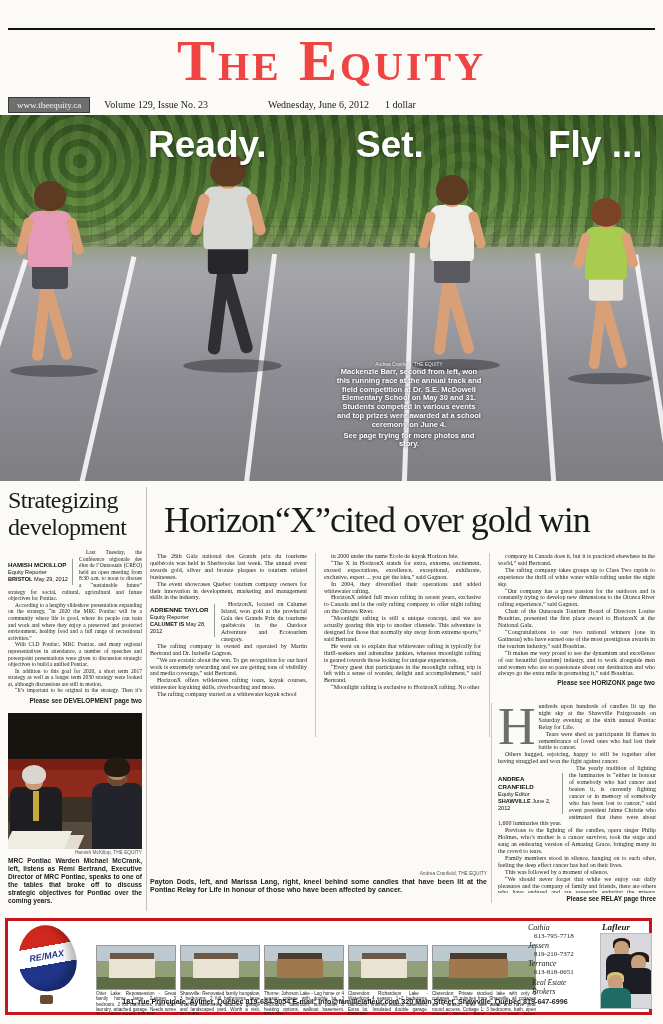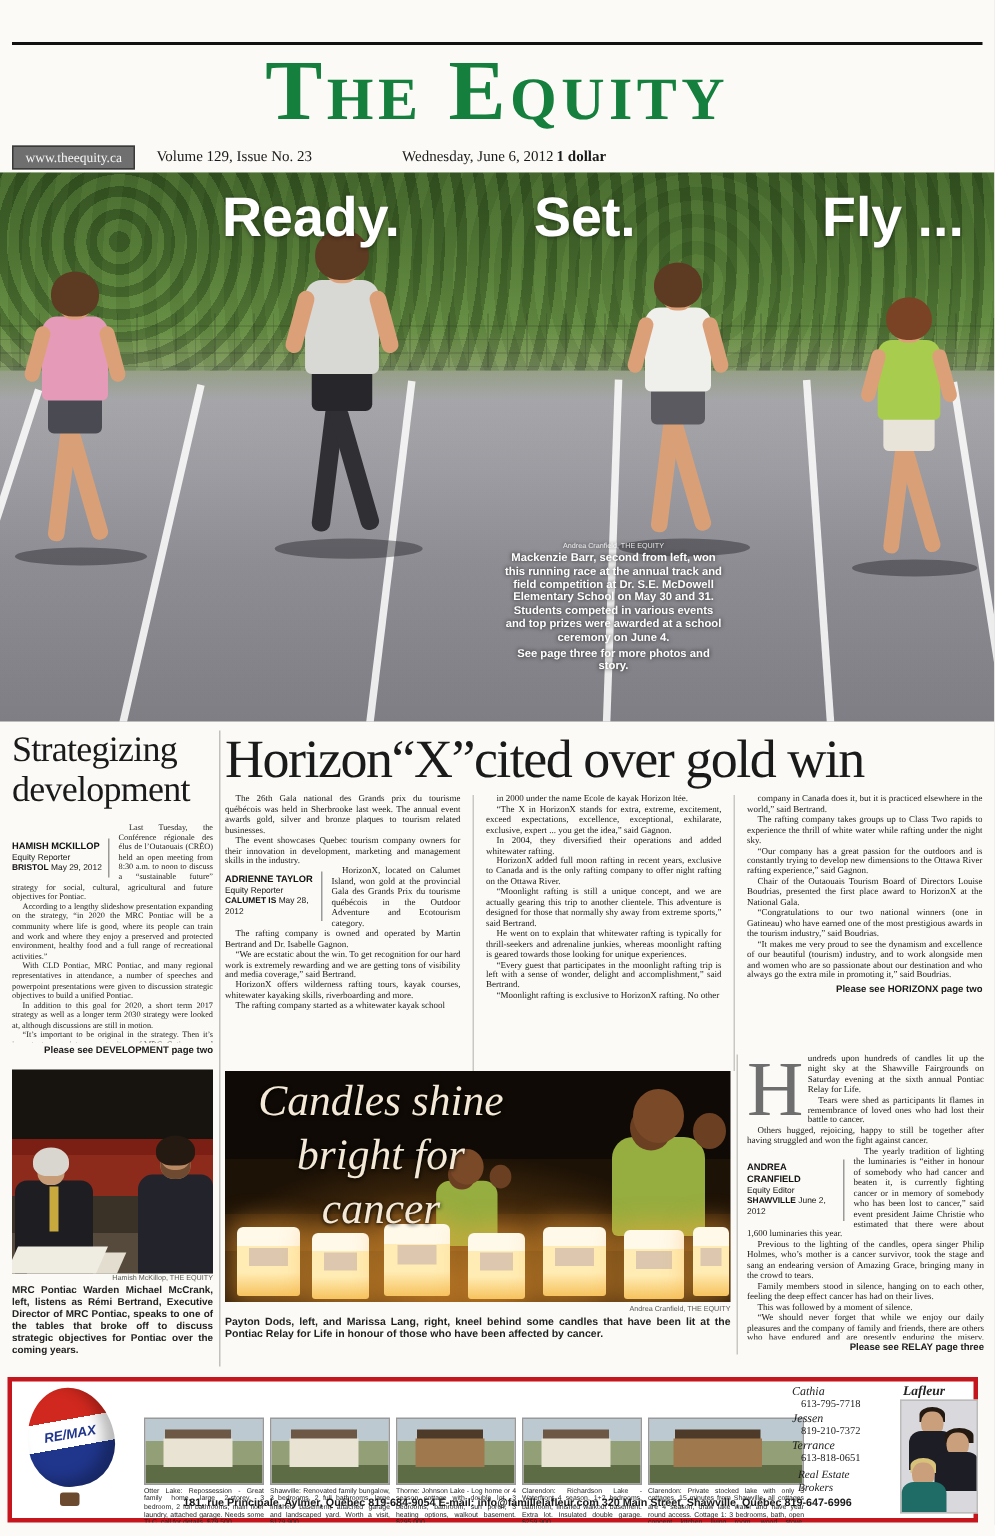--- a/index.html
+++ b/index.html
@@ -1,28 +1,28 @@
 <!DOCTYPE html>
 <html><head>
 <meta charset="utf-8">
 <style>
   html,body{margin:0;padding:0;background:#e9e7e2;}
   .page{position:relative;width:663px;height:1024px;margin:0 auto;background:#fbfaf6;overflow:hidden;
         font-family:"Liberation Serif",serif;color:#1a1a1a;}
   .rule{position:absolute;background:#111;}
   
   .masthead{position:absolute;top:30px;left:0;width:663px;text-align:center;
-            font:bold 57px/62px "Liberation Serif",serif;font-variant:small-caps;letter-spacing:3px;color:#15803d;}
+            font:bold 57px/62px "Liberation Serif",serif;font-variant:small-caps;letter-spacing:3px;color:#ef4444;}
   .infobar{position:absolute;top:96px;left:8px;width:647px;height:17px;display:flex;align-items:center;
            font:10px/12px "Liberation Serif",serif;}
   .sitebox{background:#6f6f6f;border:1px solid #3a3a3a;color:#f4f4f4;font-size:9px;padding:1px 8px;margin-right:14px;}
   .vol{margin-right:40px;}
   .tagline{flex:1;text-align:center;}
   .dateline-top{margin-left:20px;}
-  .price{margin-left:2px;font-weight:bold;}
+  .price{margin-left:16px;}
   
   .hero{position:absolute;top:115px;left:0;width:663px;height:366px;overflow:hidden;
         background:linear-gradient(180deg,#42602b 0px,#52763401 0px),
         linear-gradient(180deg,#3f5d29 0px,#527535 58px,#6b9147 104px,#93a370 126px,#98a08b 134px,
                         #a6a6aa 152px,#9c9ca2 200px,#8d8d93 260px,#7e7e84 366px);}
   .foliage{position:absolute;top:0;left:0;right:0;height:132px;opacity:.55;
      background:repeating-radial-gradient(circle at 12% 35%,rgba(25,52,16,.55) 0 7px,rgba(104,148,70,.45) 7px 15px),
                 repeating-radial-gradient(circle at 70% 55%,rgba(33,64,20,.5) 0 9px,rgba(88,128,58,.4) 9px 18px);}
   .fence{position:absolute;top:94px;left:0;right:0;height:36px;opacity:.5;
      background:repeating-linear-gradient(90deg,rgba(35,35,35,.35) 0 1px,transparent 1px 13px),
@@ -70,21 +70,21 @@
   .creo .m1hair{position:absolute;left:14px;top:52px;width:24px;height:19px;background:#d9d6cf;border-radius:50% 50% 40% 40%;}
   .creo .m1face{position:absolute;left:17px;top:60px;width:18px;height:17px;background:#c79d77;border-radius:45%;}
   .creo .m1body{position:absolute;left:2px;top:74px;width:52px;height:62px;background:#1d1d22;border-radius:8px 8px 0 0;}
   .creo .m1tie{position:absolute;left:25px;top:78px;width:6px;height:30px;background:#c8a93e;}
   .creo .m2hair{position:absolute;left:96px;top:44px;width:26px;height:20px;background:#241a12;border-radius:50% 50% 40% 40%;}
   .creo .m2face{position:absolute;left:99px;top:54px;width:20px;height:19px;background:#b98a64;border-radius:45%;box-shadow:inset 0 -6px 0 #6e4a30;}
   .creo .m2body{position:absolute;left:84px;top:70px;width:50px;height:66px;background:#23232b;border-radius:10px 8px 0 0;}
   .creo .papers{position:absolute;left:0;top:118px;width:60px;height:18px;background:#efece2;transform:skewX(-24deg);box-shadow:14px 4px 0 #e2ddcf;}
   
   .main{position:absolute;top:487px;left:150px;width:505px;}
-  .hx-hl{font:36px/38px "Liberation Serif",serif;letter-spacing:-1px;margin:0;}
+  .hx-hl{font:36px/38px "Liberation Serif",serif;letter-spacing:-1px;margin:14px;}
   .hx-cols{display:flex;margin-top:5px;}
   .hxcol{width:160px;height:184px;overflow:hidden;font-size:6px;line-height:6.9px;}
   .hxcol + .hxcol{border-left:1px solid #c9c7c1;padding-left:8px;margin-left:8px;}
   
   .candles{position:absolute;top:714px;left:150px;width:337px;height:154px;overflow:hidden;
            background:linear-gradient(180deg,#0f0a05 0 38%,#1d1206 38% 62%,#2e1b08 62% 78%,#1a0f05 78% 100%);}
   .cglow{position:absolute;left:0;right:0;bottom:0;height:96px;
          background:radial-gradient(ellipse at 45% 100%,rgba(255,158,44,.5),transparent 72%);}
   .candles-hl{position:absolute;left:6px;top:2px;width:196px;text-align:center;color:#f3e9d6;
               font:italic 29px/36px "Liberation Serif",serif;text-shadow:0 1px 3px #000;}
@@ -214,21 +214,21 @@
         <div class="hair"></div>
       </div>
 
     <span class="hero-word hw2">Set.</span>
     <span class="hero-word hw1">Ready.</span>
     <span class="hero-word hw3">Fly ...</span>
 
     <div class="hero-cap">
       <div class="hero-credit">Andrea Cranfield, THE EQUITY</div>
       <div>Mackenzie Barr, second from left, won this running race at the annual track and field competition at Dr. S.E. McDowell Elementary School on May 30 and 31. Students competed in various events and top prizes were awarded at a school ceremony on June 4.</div>
-      <div class="hero-more">See page three for more photos and story.</div>
+      <div class="hero-more">See page trying for more photos and story.</div>
     </div>
   </div>
 
   <div class="vdiv" style="left:146px;top:487px;height:424px;"></div>
 
   <div class="leftcol">
     <h2 class="dev-hl">Strategizing development</h2>
     <div class="dev-body body-text">
       <div class="byline" style="margin-top:10px;">
         <span class="bname">HAMISH MCKILLOP</span>
@@ -300,41 +300,20 @@
             <p>“Our company has a great passion for the outdoors and is constantly trying to develop new dimensions to the Ottawa River rafting experience,” said Gagnon.</p>
             <p>Chair of the Outaouais Tourism Board of Directors Louise Boudrias, presented the first place award to HorizonX at the National Gala.</p>
             <p>“Congratulations to our two national winners (one in Gatineau) who have earned one of the most prestigious awards in the tourism industry,” said Boudrias.</p>
             <p>“It makes me very proud to see the dynamism and excellence of our beautiful (tourism) industry, and to work alongside men and women who are so passionate about our destination and who always go the extra mile in promoting it,” said Boudrias.</p>
           </div>
         <div class="continued">Please see HORIZONX page two</div>
       </div>
     </div>
   </div>
 
-  <div class="candles">
-    <div class="cglow"></div>
-    <div class="cgirl g2">
-      <div class="cg1jacket"></div>
-        <div class="cg1face"></div>
-        <div class="cg1hair"></div>
-    </div>
-    <div class="cgirl g1">
-      <div class="cg1jacket"></div>
-        <div class="cg1face"></div>
-        <div class="cg1hair"></div>
-    </div>
-    <div class="bag" style="left:8px;top:104px;width:42px;height:46px;"></div>
-    <div class="bag" style="left:58px;top:108px;width:38px;height:44px;"></div>
-    <div class="bag" style="left:106px;top:102px;width:44px;height:48px;"></div>
-    <div class="bag" style="left:162px;top:108px;width:38px;height:44px;"></div>
-    <div class="bag" style="left:212px;top:104px;width:42px;height:46px;"></div>
-    <div class="bag" style="left:266px;top:106px;width:40px;height:46px;"></div>
-    <div class="bag" style="left:312px;top:104px;width:24px;height:46px;"></div>
-    <div class="candles-hl">Candles shine bright for cancer</div>
-  </div>
   <div class="candles-cap">
     <div class="credit">Andrea Cranfield, THE EQUITY</div>
     <div class="photo-cap">Payton Dods, left, and Marissa Lang, right, kneel behind some candles that have been lit at the Pontiac Relay for Life in honour of those who have been affected by cancer.</div>
   </div>
 
   <div class="relay">
     <div class="relay-body body-text">
       <p style="text-indent:0;"><span class="dropcap">H</span><span>undreds upon hundreds of candles lit up the night sky at the Shawville Fairgrounds on Saturday evening at the sixth annual Pontiac Relay for Life.</span></p>
       <div>
           <p>Tears were shed as participants lit flames in remembrance of loved ones who had lost their battle to cancer.</p>

